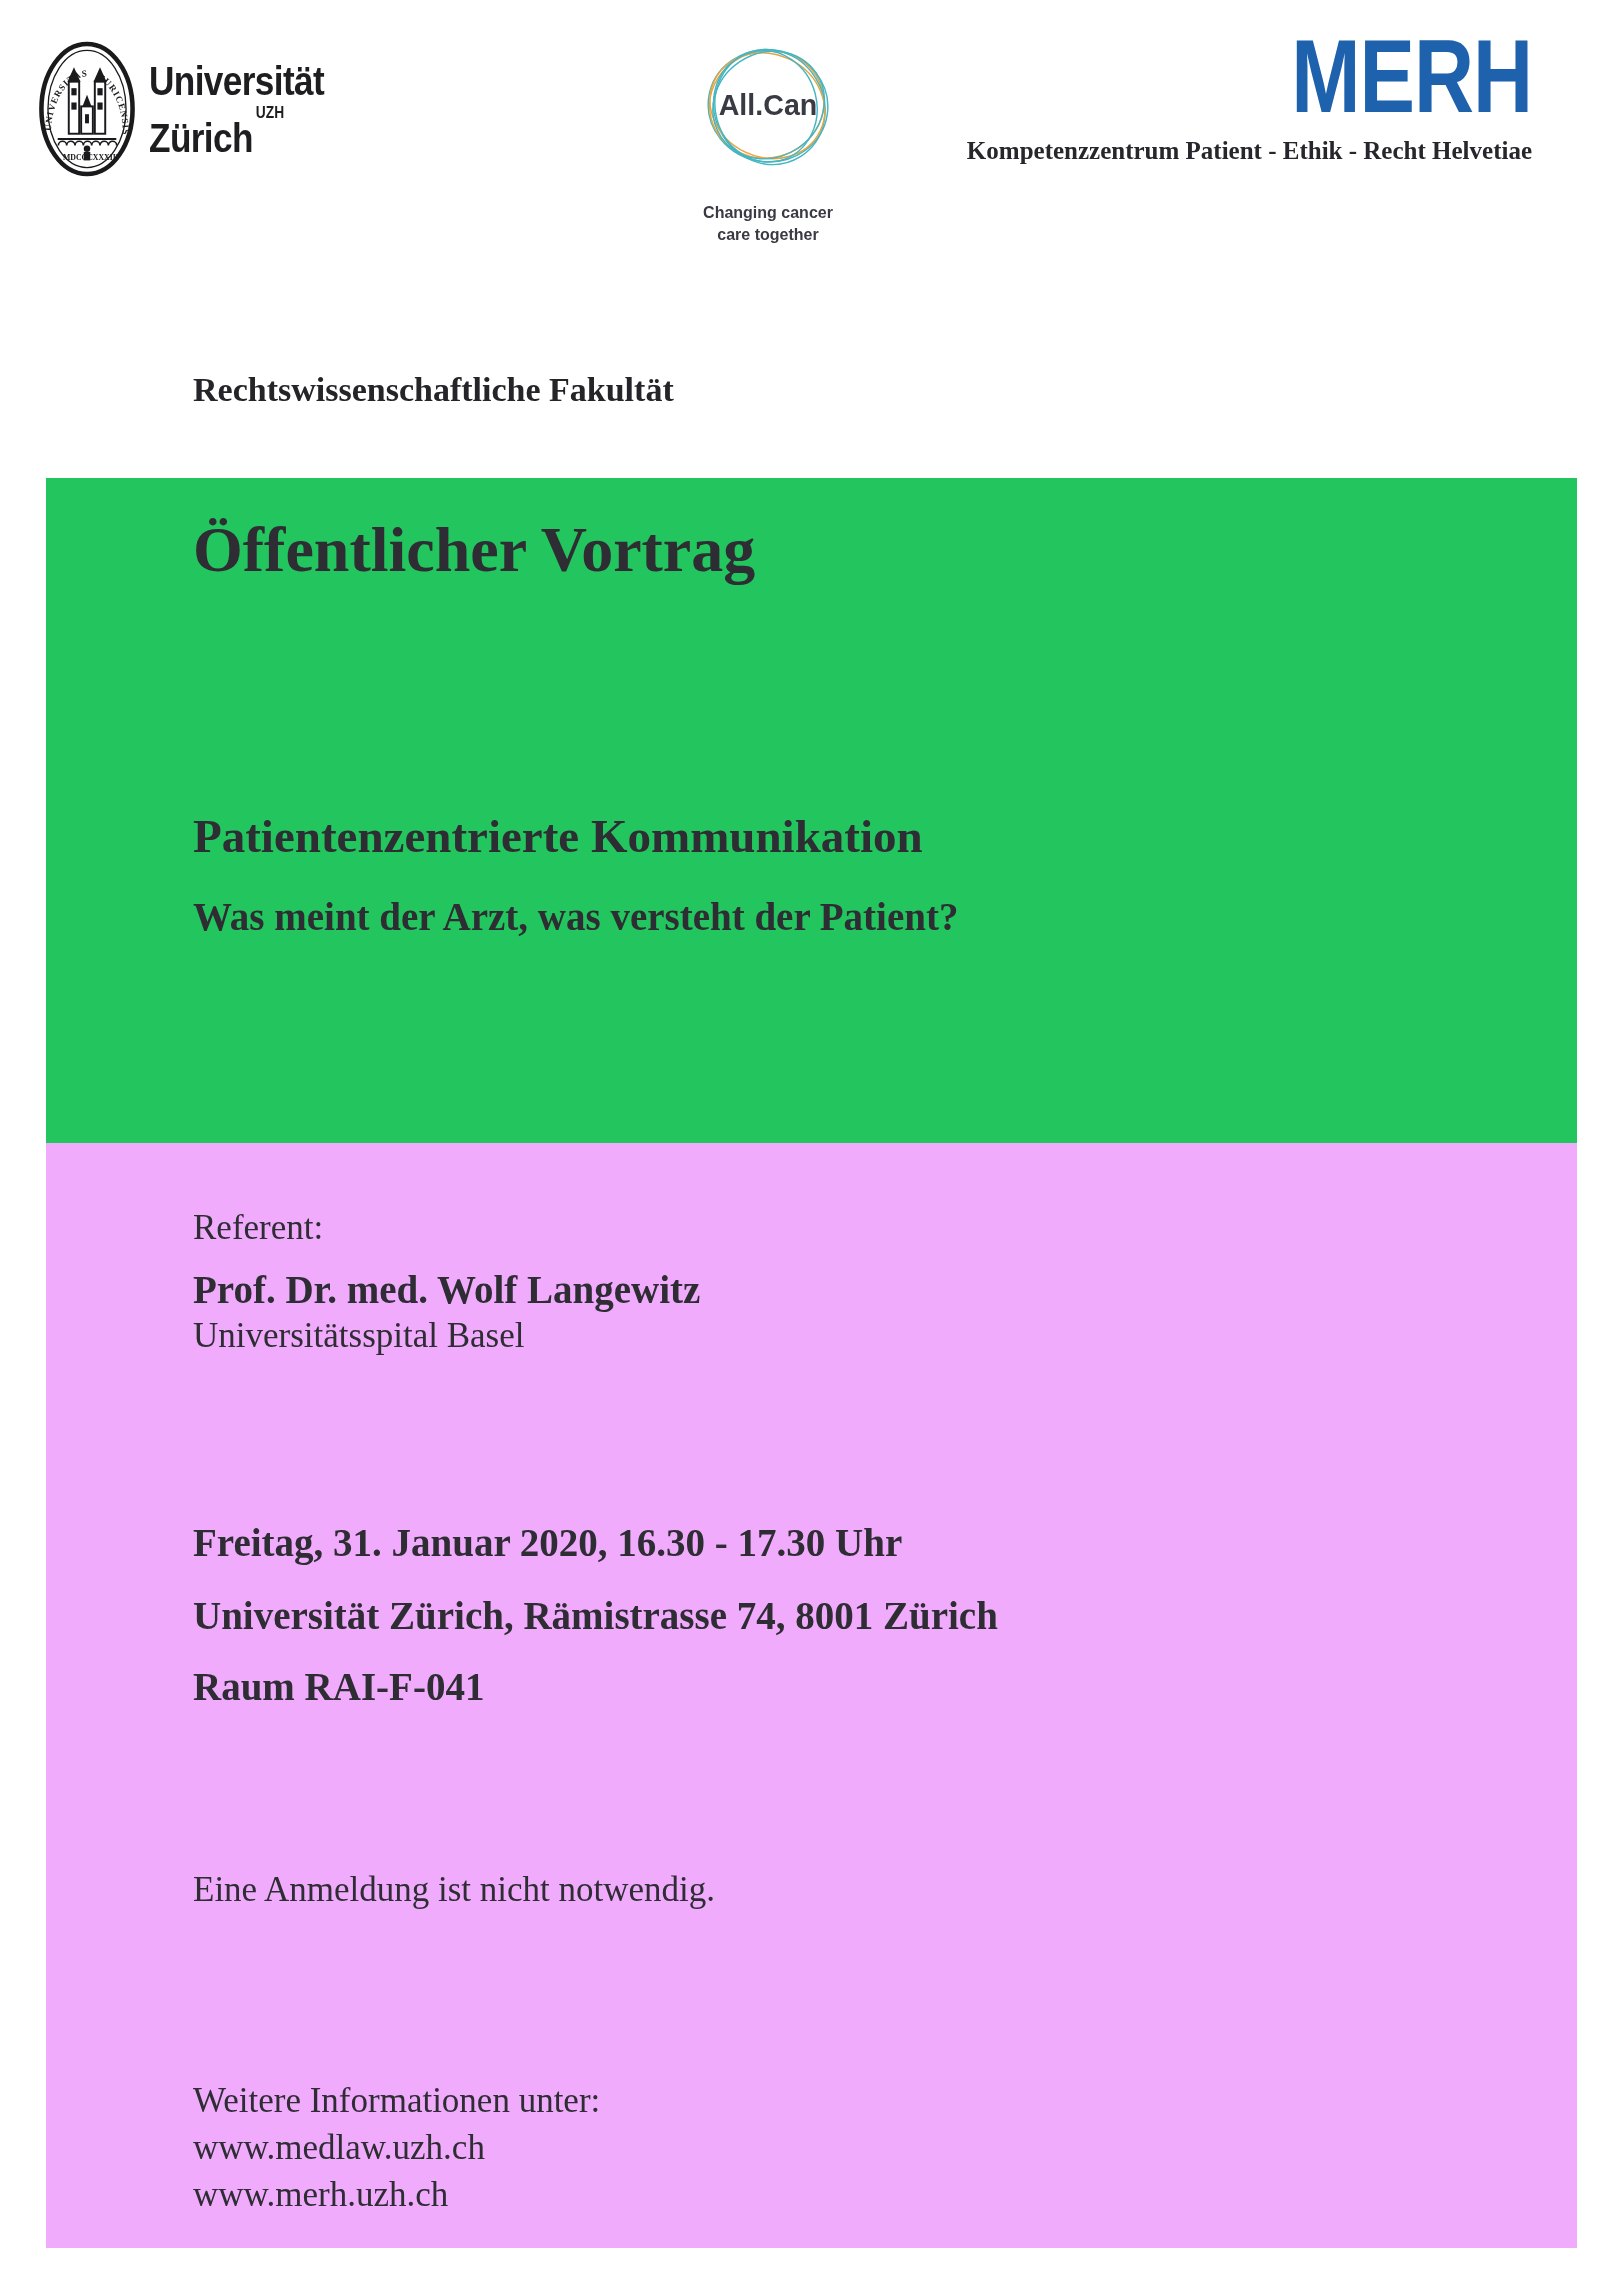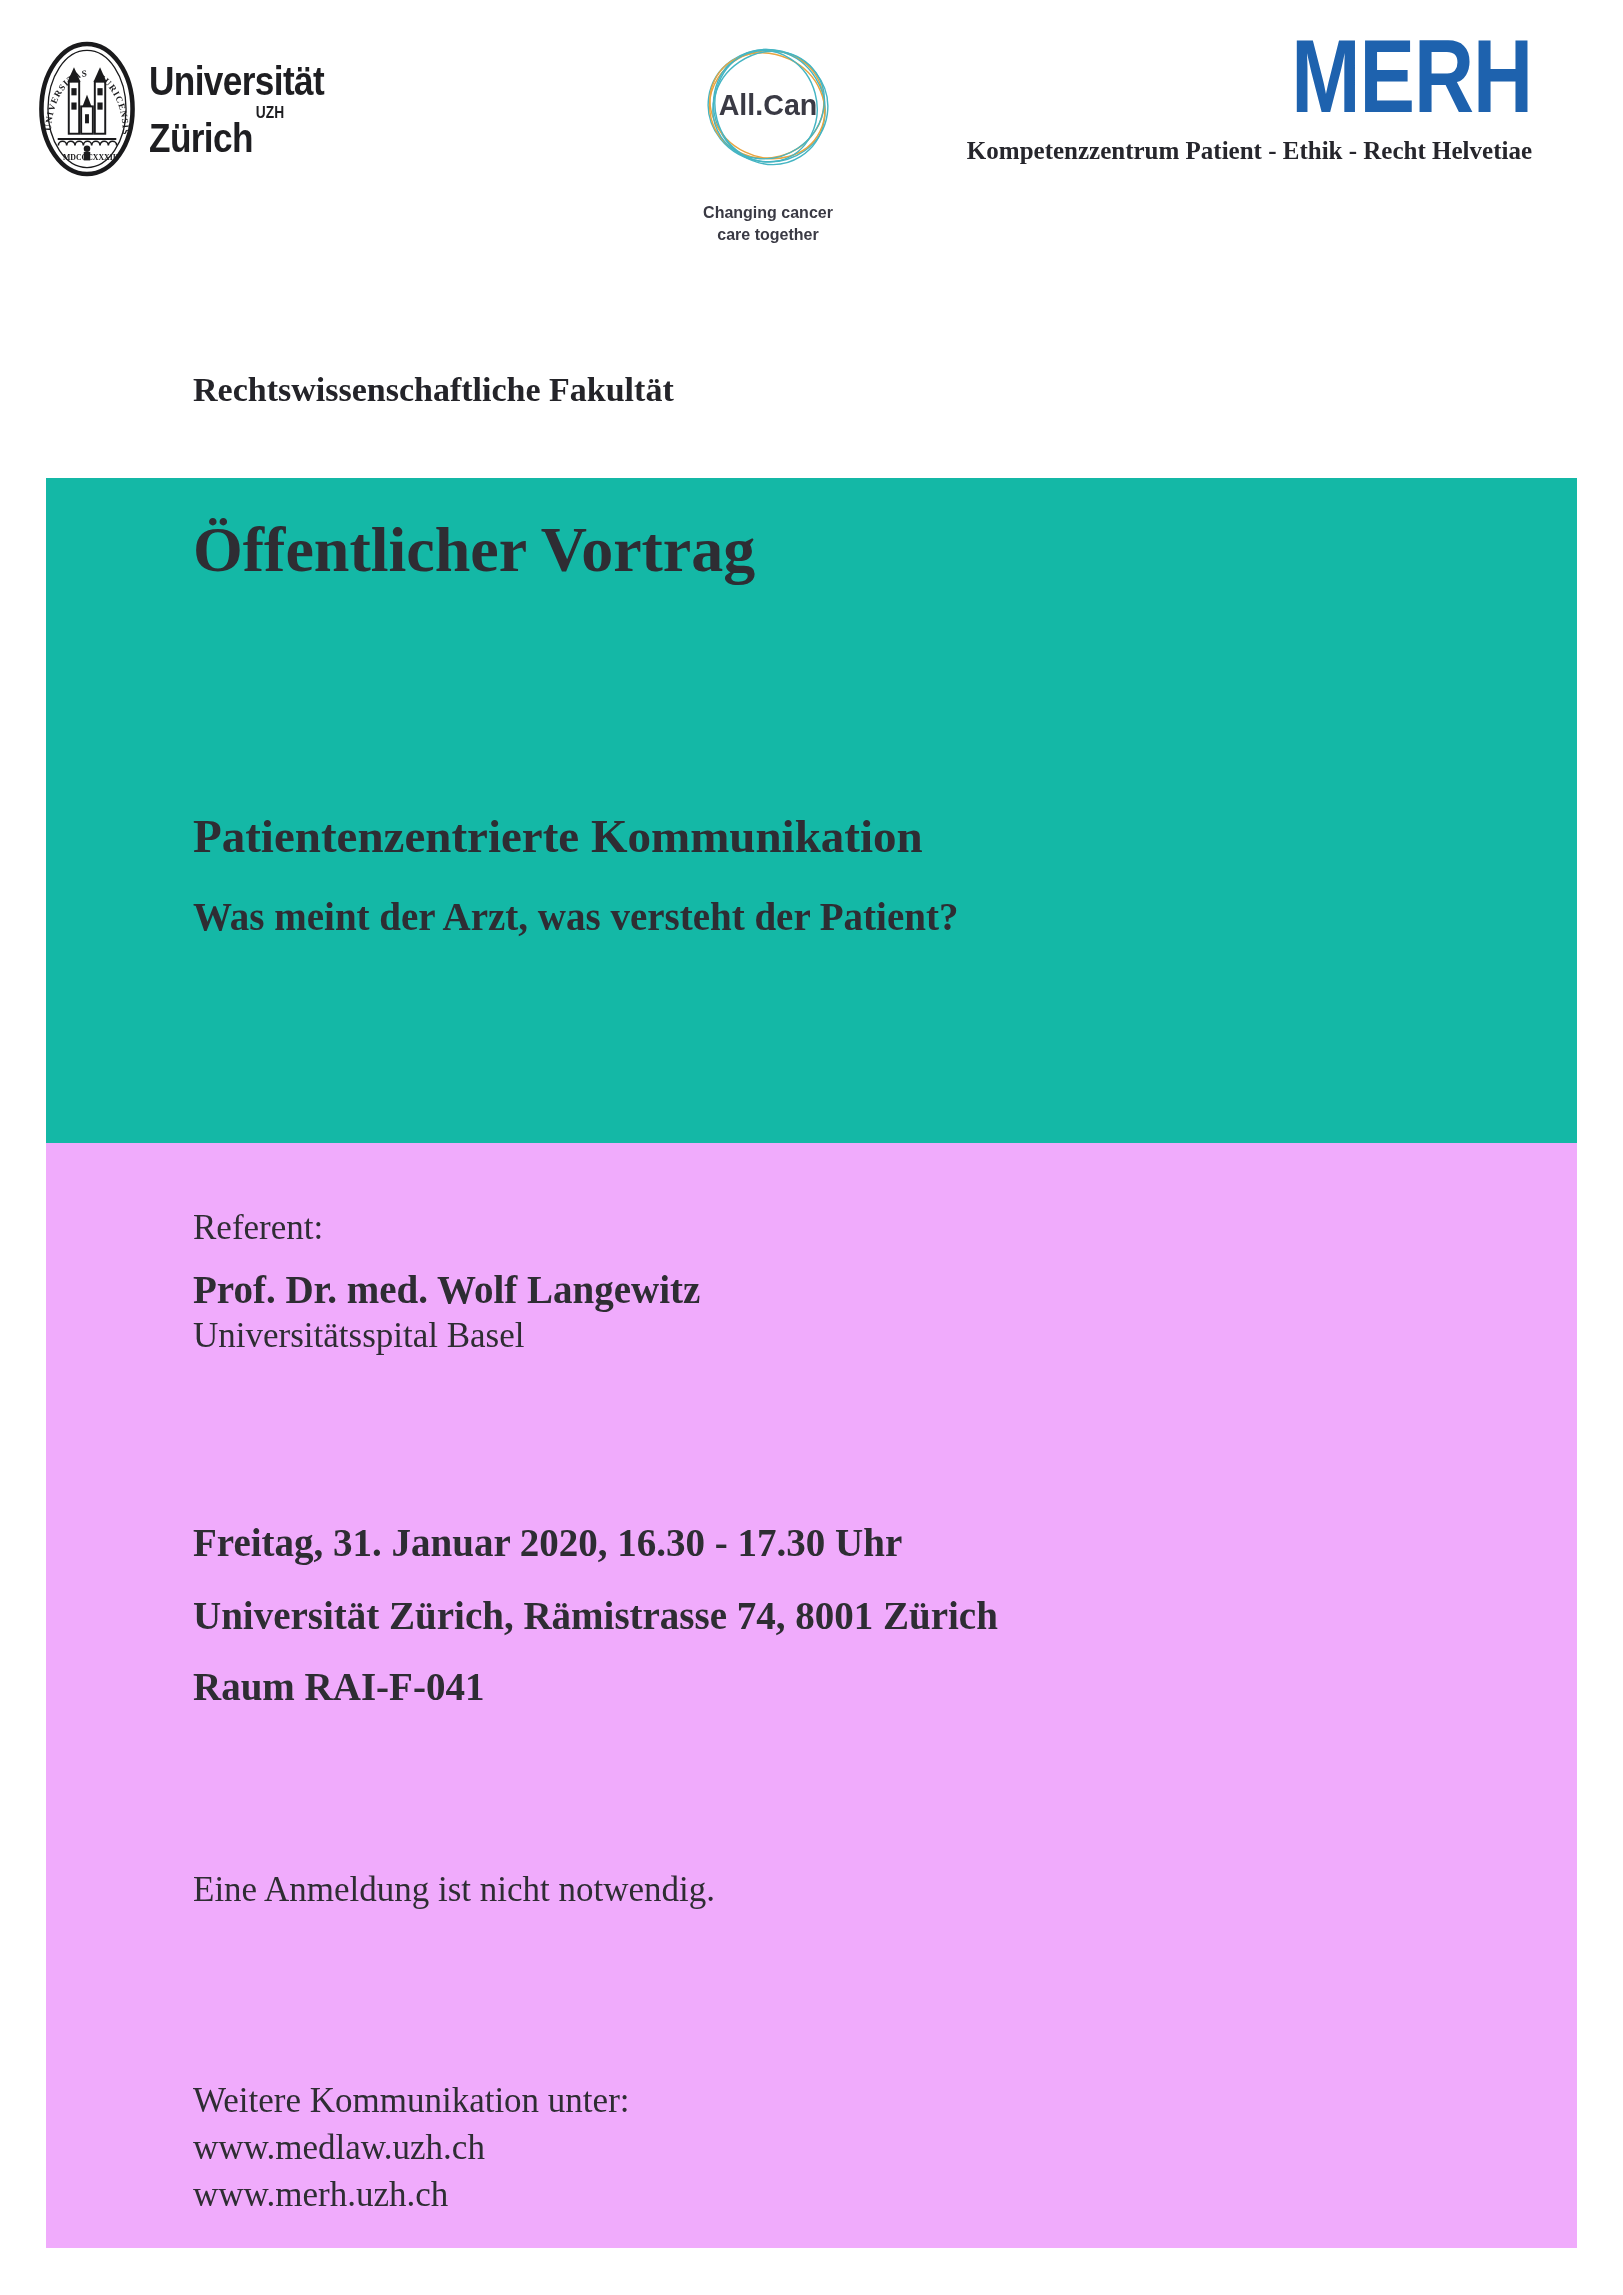--- a/index.html
+++ b/index.html
@@ -47,21 +47,21 @@
     color:#26262c;white-space:nowrap;
   }
   
   .faculty{
     position:absolute;left:193px;top:370px;
     font-weight:700;font-size:34px;line-height:39px;
     color:#242429;white-space:nowrap;
   }
   
   .block{position:absolute;left:46px;width:1531px;}
-  .block-dark{top:478px;height:665px;background:#14b8a6;}
+  .block-dark{top:478px;height:665px;background:#22c55e;}
   .block-light{top:1143px;height:1105px;background:#f0abfc;}
   
   .t{position:absolute;left:147px;white-space:nowrap;color:#2E2D33;}
   .kicker   {top:34px;  font-weight:700;font-size:64px;line-height:76px;}
   .title    {top:331px; font-weight:700;font-size:47px;line-height:55px;}
   .subtitle {top:415px; font-weight:700;font-size:39px;line-height:47px;}
   .referent-label{top:63px;  font-size:35px;line-height:43px;}
   .speaker-name  {top:123px; font-weight:700;font-size:39px;line-height:47px;}
   .speaker-aff   {top:171px; font-size:35px;line-height:43px;}
   .date-line     {top:376px; font-weight:700;font-size:39px;line-height:48px;}
@@ -153,20 +153,20 @@
     <div class="t speaker-name">Prof. Dr. med. Wolf Langewitz</div>
     <div class="t speaker-aff">Universitätsspital Basel</div>
 
     <div class="t date-line">Freitag, 31. Januar 2020, 16.30 - 17.30 Uhr</div>
     <div class="t loc-line">Universität Zürich, Rämistrasse 74, 8001 Zürich</div>
     <div class="t room-line">Raum RAI-F-041</div>
 
     <div class="t note-line">Eine Anmeldung ist nicht notwendig.</div>
 
     <div class="t info-block">
-      <div>Weitere Kommunikation unter:</div>
+      <div>Weitere Informationen unter:</div>
       <div>www.medlaw.uzh.ch</div>
       <div>www.merh.uzh.ch</div>
     </div>
   </div>
 
 </div>
 
 
 </body></html>

